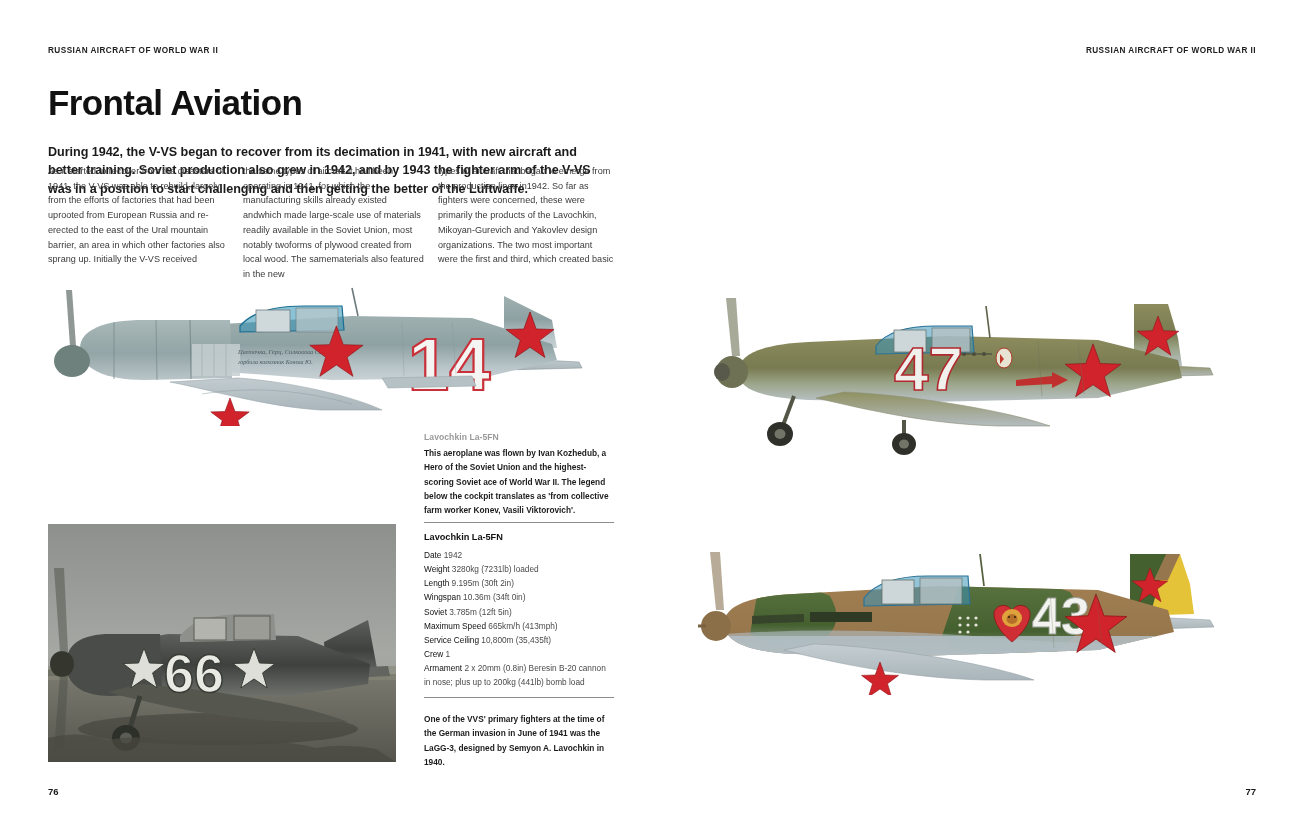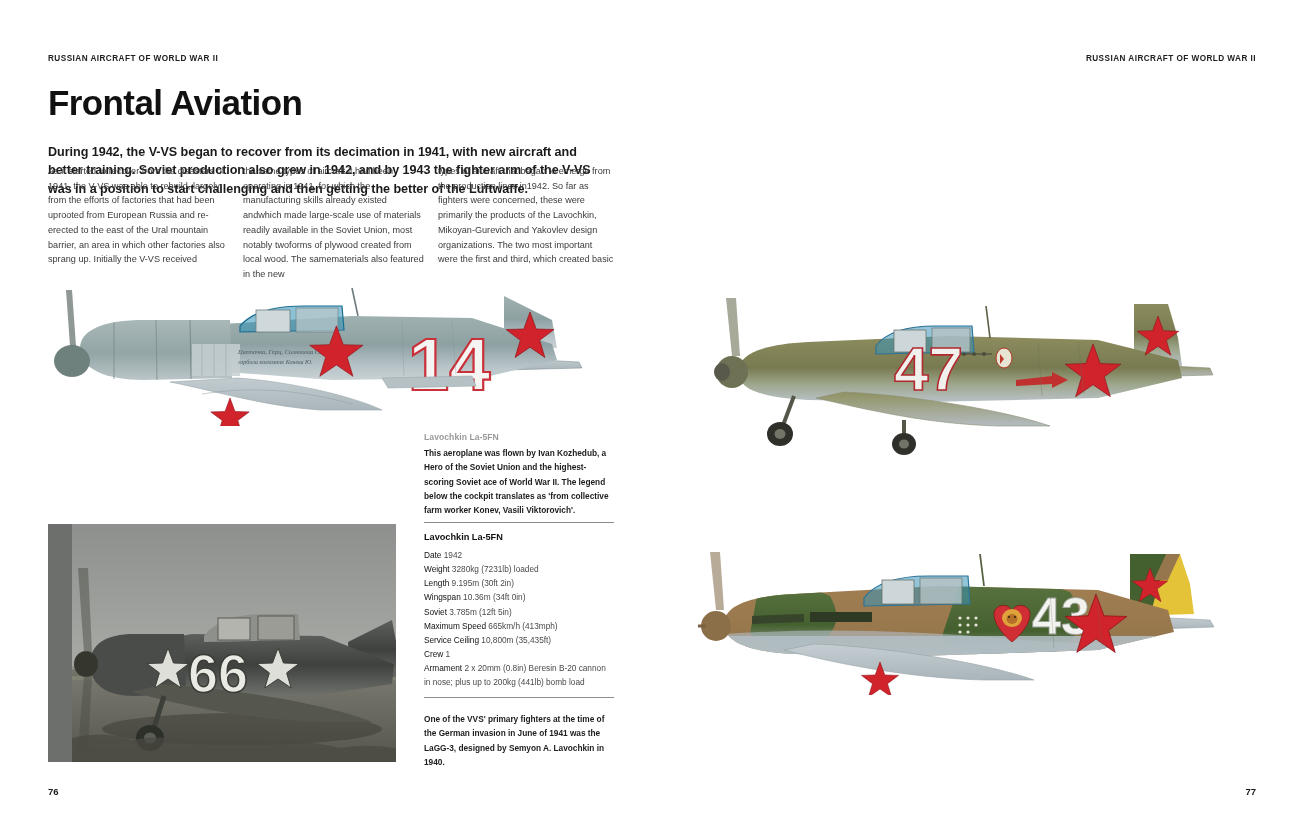--- a/index.html
+++ b/index.html
@@ -22,21 +22,21 @@
     position: absolute;
     top: 0;
     height: 827px;
     background: #ffffff;
   }
   .page-left  { left: 0;   width: 650px; }
   .page-right { left: 650px; width: 650px; }
 
   .running-head {
     position: absolute;
-    top: 54px;
+    top: 46px;
     font-size: 8.2px;
     font-weight: bold;
     letter-spacing: 0.45px;
     color: #202020;
     text-transform: uppercase;
     white-space: nowrap;
   }
   .rh-left  { left: 48px; }
   .rh-right { right: 44px; }
 
@@ -154,21 +154,20 @@
 
   
   .photo {
     position: absolute;
     left: 48px;
     top: 524px;
     width: 348px;
     height: 238px;
     overflow: hidden;
     background: #6d6f6c;
-    padding-left: 24px;
   }
   .photo svg { display: block; }
 </style>
 </head>
 <body>
 
 <div class="spread">
 
   <div class="page page-left">
 

